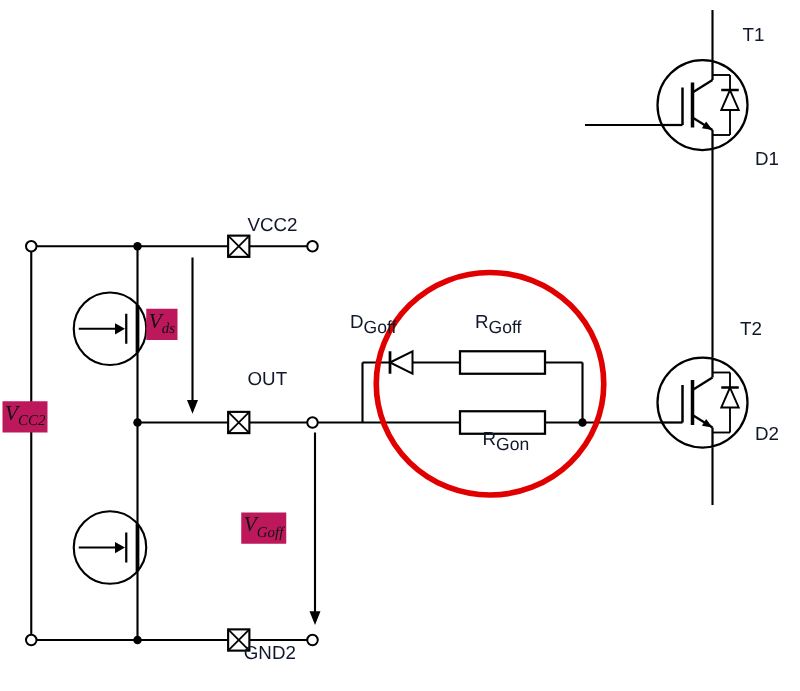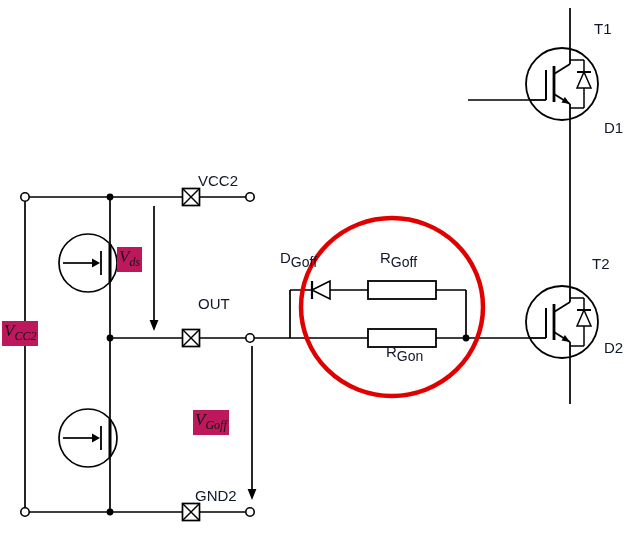--- a/index.html
+++ b/index.html
@@ -98,21 +98,21 @@
     <g>
       <line x1="252" y1="346" x2="252" y2="490" stroke="#000" stroke-width="1.7"></line>
       <polygon points="252,500 247.6,489 256.4,489" fill="#000"></polygon>
     </g>
 
     <ellipse cx="392" cy="307" rx="91" ry="89" fill="none" stroke="#e10000" stroke-width="4.5"></ellipse>
   </svg>
 
   <div class="lbl" style="left:198px; top:172px">VCC2</div>
   <div class="lbl" style="left:198px; top:295px">OUT</div>
-  <div class="lbl" style="left:195px; top:487px">GND2</div>
+  <div class="lbl" style="left:195px; top:514px">GND2</div>
 
   <div class="lbl" style="left:594px; top:20px">T1</div>
   <div class="lbl" style="left:604px; top:119px">D1</div>
   <div class="lbl" style="left:592px; top:255px">T2</div>
   <div class="lbl" style="left:604px; top:339px">D2</div>
 
   <div class="lbl" style="left:280px; top:249px">
     <span>D</span><sub>Goff</sub>
   </div>
   <div class="lbl" style="left:380px; top:249px">

